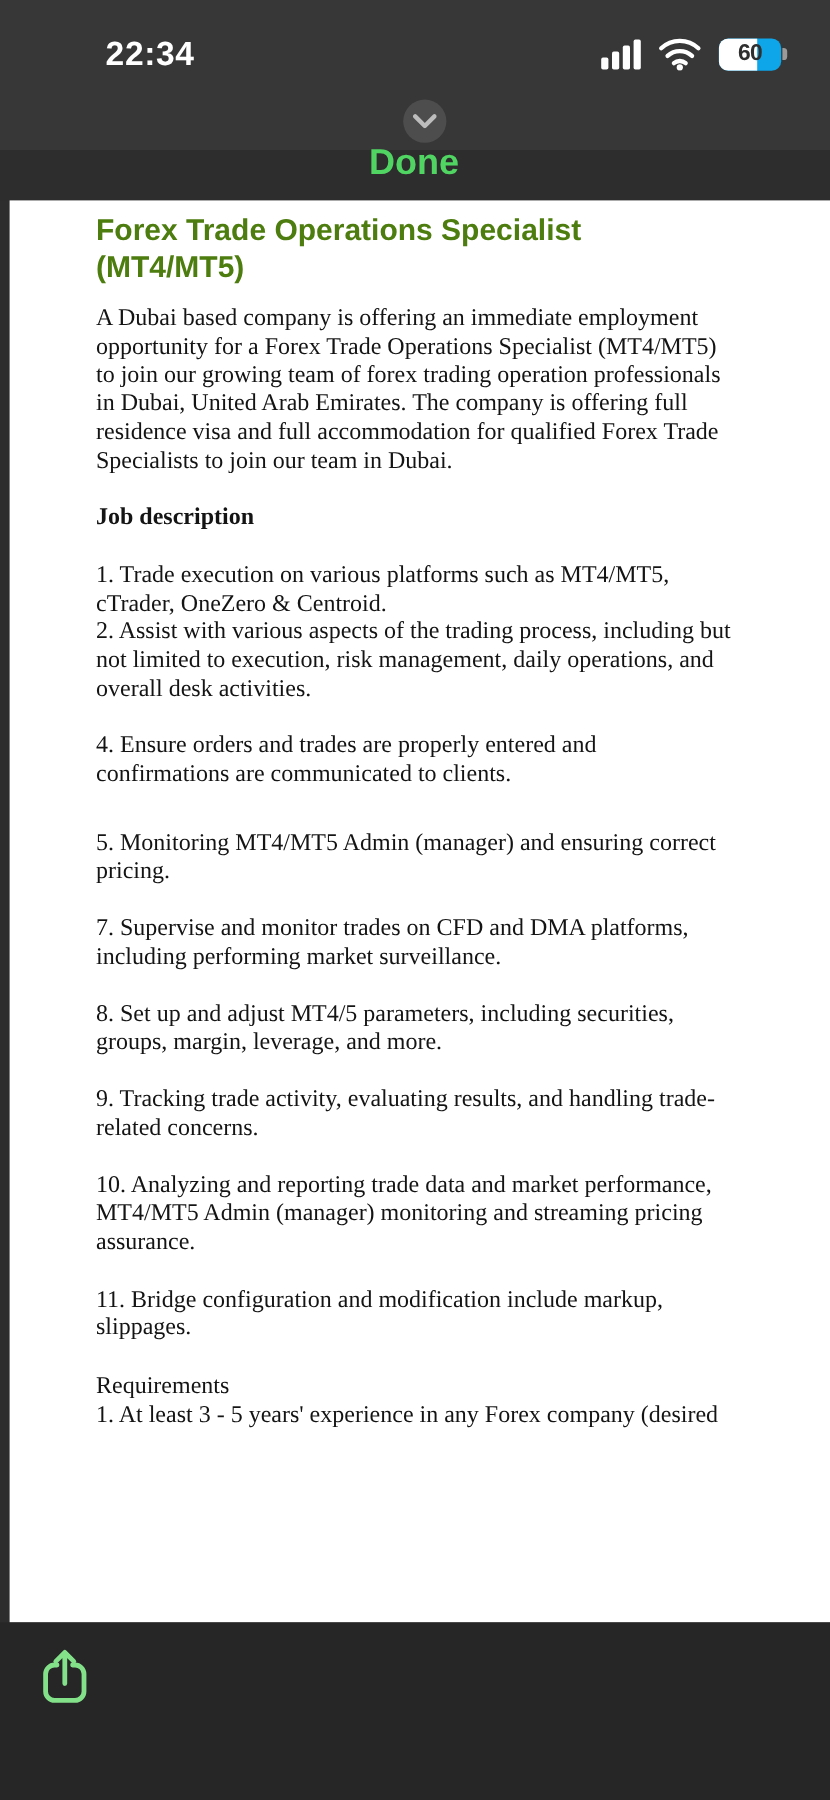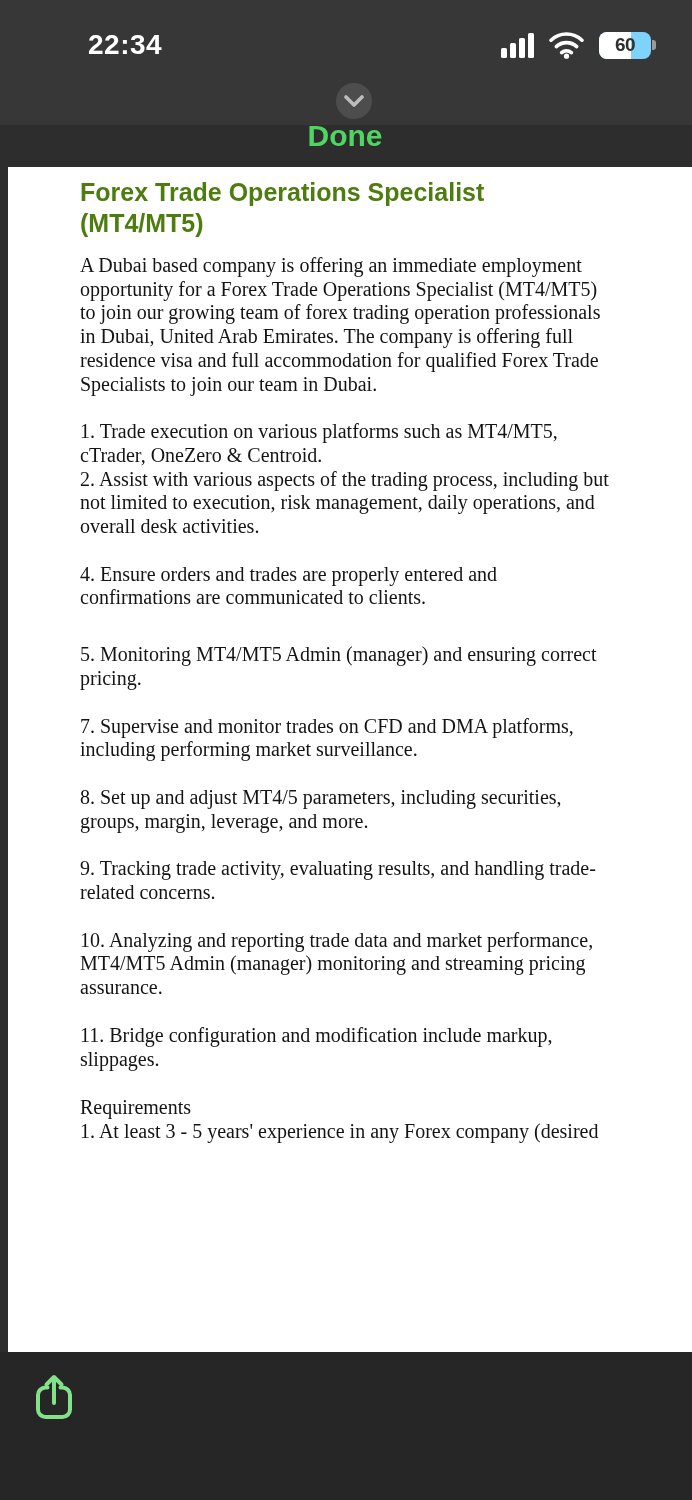--- a/index.html
+++ b/index.html
@@ -15,21 +15,21 @@
   .status-icons { display:flex; align-items:center; gap:14px; }
 
   .signal { display:flex; align-items:flex-end; gap:3px; height:26px; }
   .signal .bar { width:6px; background:#ffffff; border-radius:1.5px; }
   .signal .b1{height:10px} .signal .b2{height:15px} .signal .b3{height:20px} .signal .b4{height:25px}
 
   .wifi svg { display:block; }
 
   .battery { position:relative; display:flex; align-items:center; }
   .batt-body { position:relative; width:52px; height:27px; border-radius:8px;
-               background:#7dd3fc; overflow:hidden; }
+               background:#0ea5e9; overflow:hidden; }
   .batt-fill { position:absolute; left:0; top:0; bottom:0; width:62%; background:#ffffff; }
   .batt-label { position:absolute; inset:0; display:flex; align-items:center; justify-content:center;
                 font-size:19px; font-weight:bold; color:#2f2f2f; letter-spacing:-0.5px; }
   .batt-nub { width:4px; height:10px; background:#9b9b9b; border-radius:0 3px 3px 0; margin-left:1px; }
 
   .nav-row { height:87px; display:flex; align-items:center; padding:0 32px 14px 30px;flex-direction:column; }
   .nav-title { color:#ffffff; font-size:29px; font-weight:bold; letter-spacing:-0.3px;
                white-space:nowrap; overflow:hidden; max-width:450px; }
   .chevron-btn { width:36px; height:36px; border-radius:50%; background:#4d4d4d; border:none;
                  display:flex; align-items:center; justify-content:center; margin-left:18px; flex:0 0 auto;
@@ -101,20 +101,21 @@
       </button>
       <span class="nav-spacer"></span>
       <button class="done-btn" style="color: rgb(80, 212, 98);">Done</button>
     </div>
   </div>
 
   <div class="doc-area">
     <div class="page">
       <h1 class="doc-title">Forex Trade Operations Specialist (MT4/MT5)</h1>
       <p class="intro">A Dubai based company is offering an immediate employment opportunity for a Forex Trade Operations Specialist (MT4/MT5) to join our growing team of forex trading operation professionals in Dubai, United Arab Emirates. The company is offering full residence visa and full accommodation for qualified Forex Trade Specialists to join our team in Dubai.</p>
+      <p class="section-heading">Job description</p>
       <p class="duty">1. Trade execution on various platforms such as MT4/MT5, cTrader, OneZero &amp; Centroid.</p>
       <p class="duty joined">2. Assist with various aspects of the trading process, including but not limited to execution, risk management, daily operations, and overall desk activities.</p>
       <p class="duty">4. Ensure orders and trades are properly entered and confirmations are communicated to clients.</p>
       <p class="duty big-gap">5. Monitoring MT4/MT5 Admin (manager) and ensuring correct pricing.</p>
       <p class="duty">7. Supervise and monitor trades on CFD and DMA platforms, including performing market surveillance.</p>
       <p class="duty">8. Set up and adjust MT4/5 parameters, including securities, groups, margin, leverage, and more.</p>
       <p class="duty">9. Tracking trade activity, evaluating results, and handling trade-related concerns.</p>
       <p class="duty">10. Analyzing and reporting trade data and market performance, MT4/MT5 Admin (manager) monitoring and streaming pricing assurance.</p>
       <p class="duty">11. Bridge configuration and modification include markup, slippages.</p>
       <p class="duty req-heading">Requirements</p>

